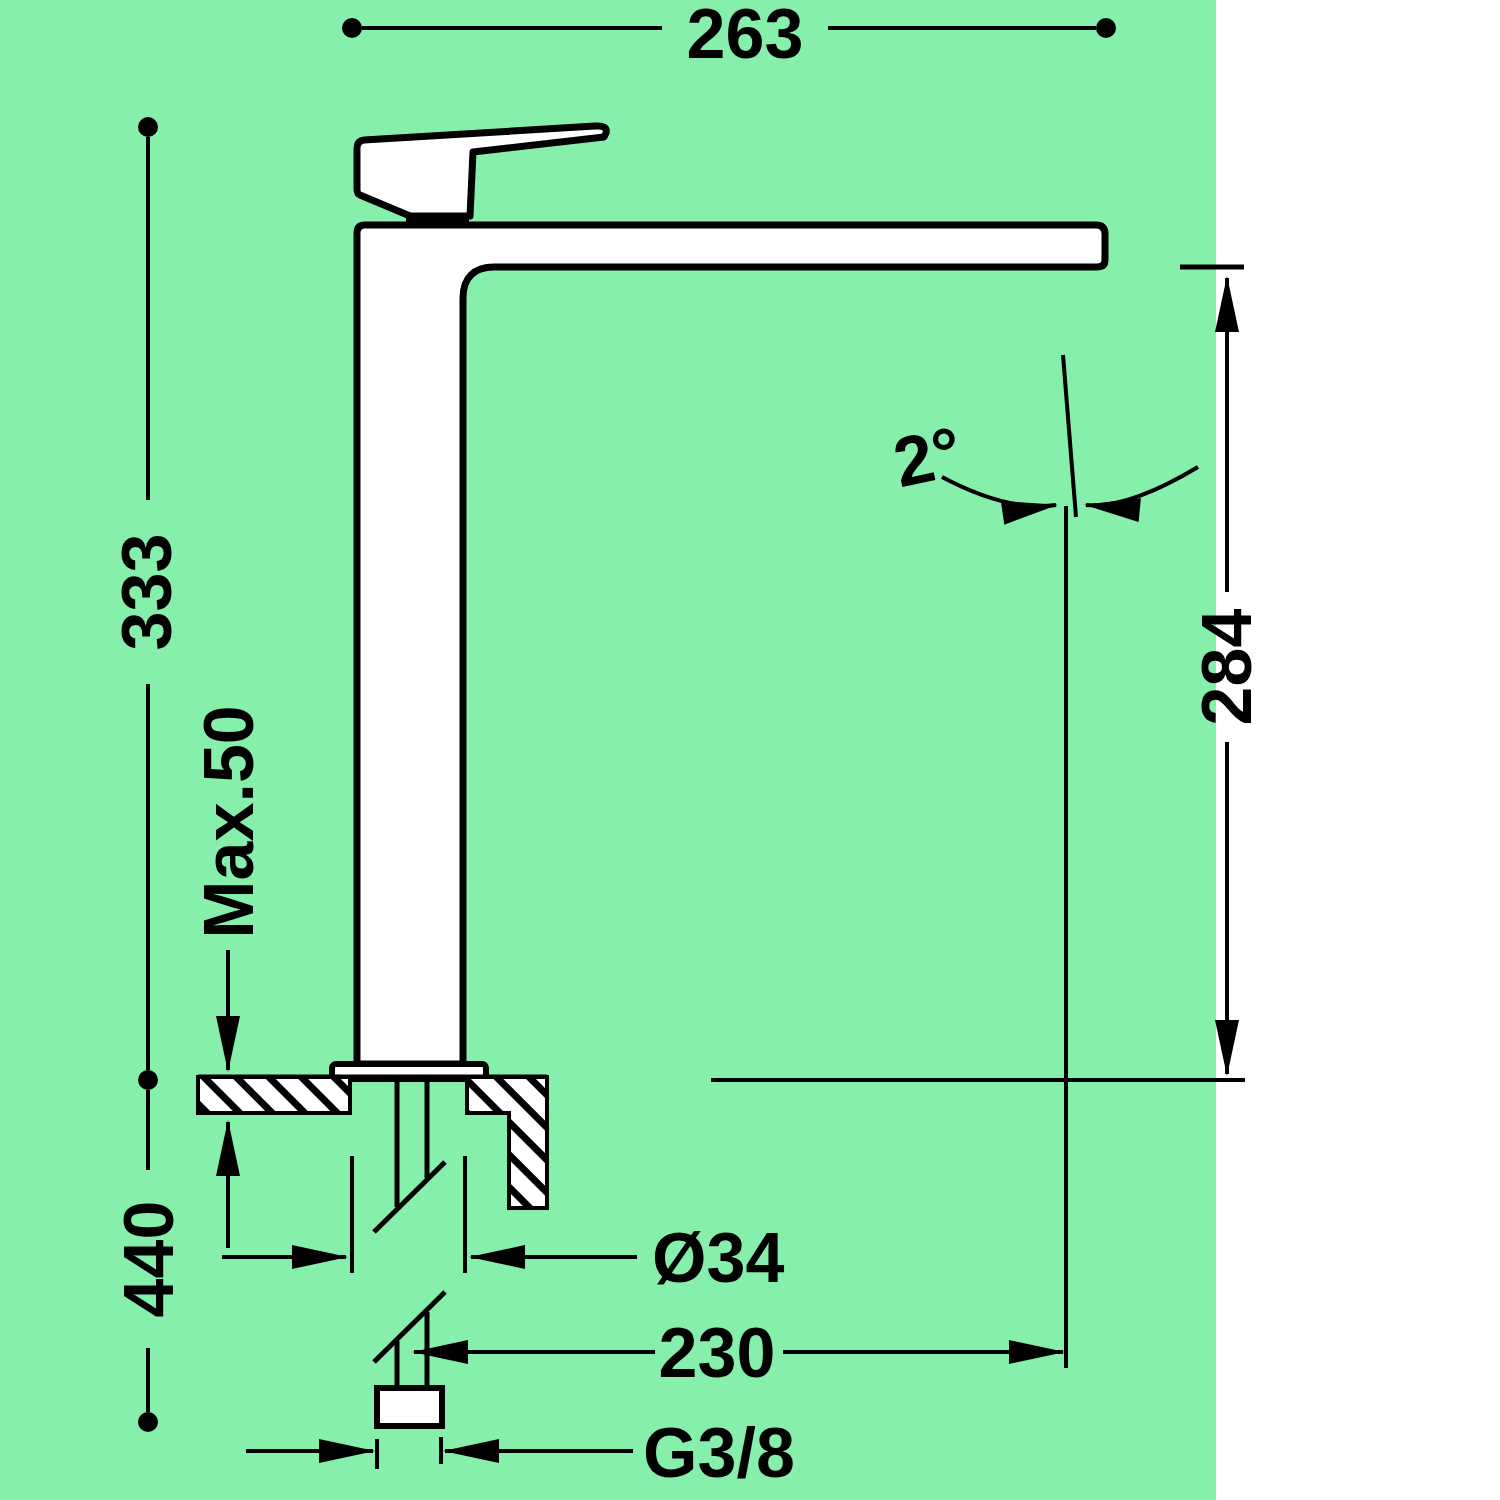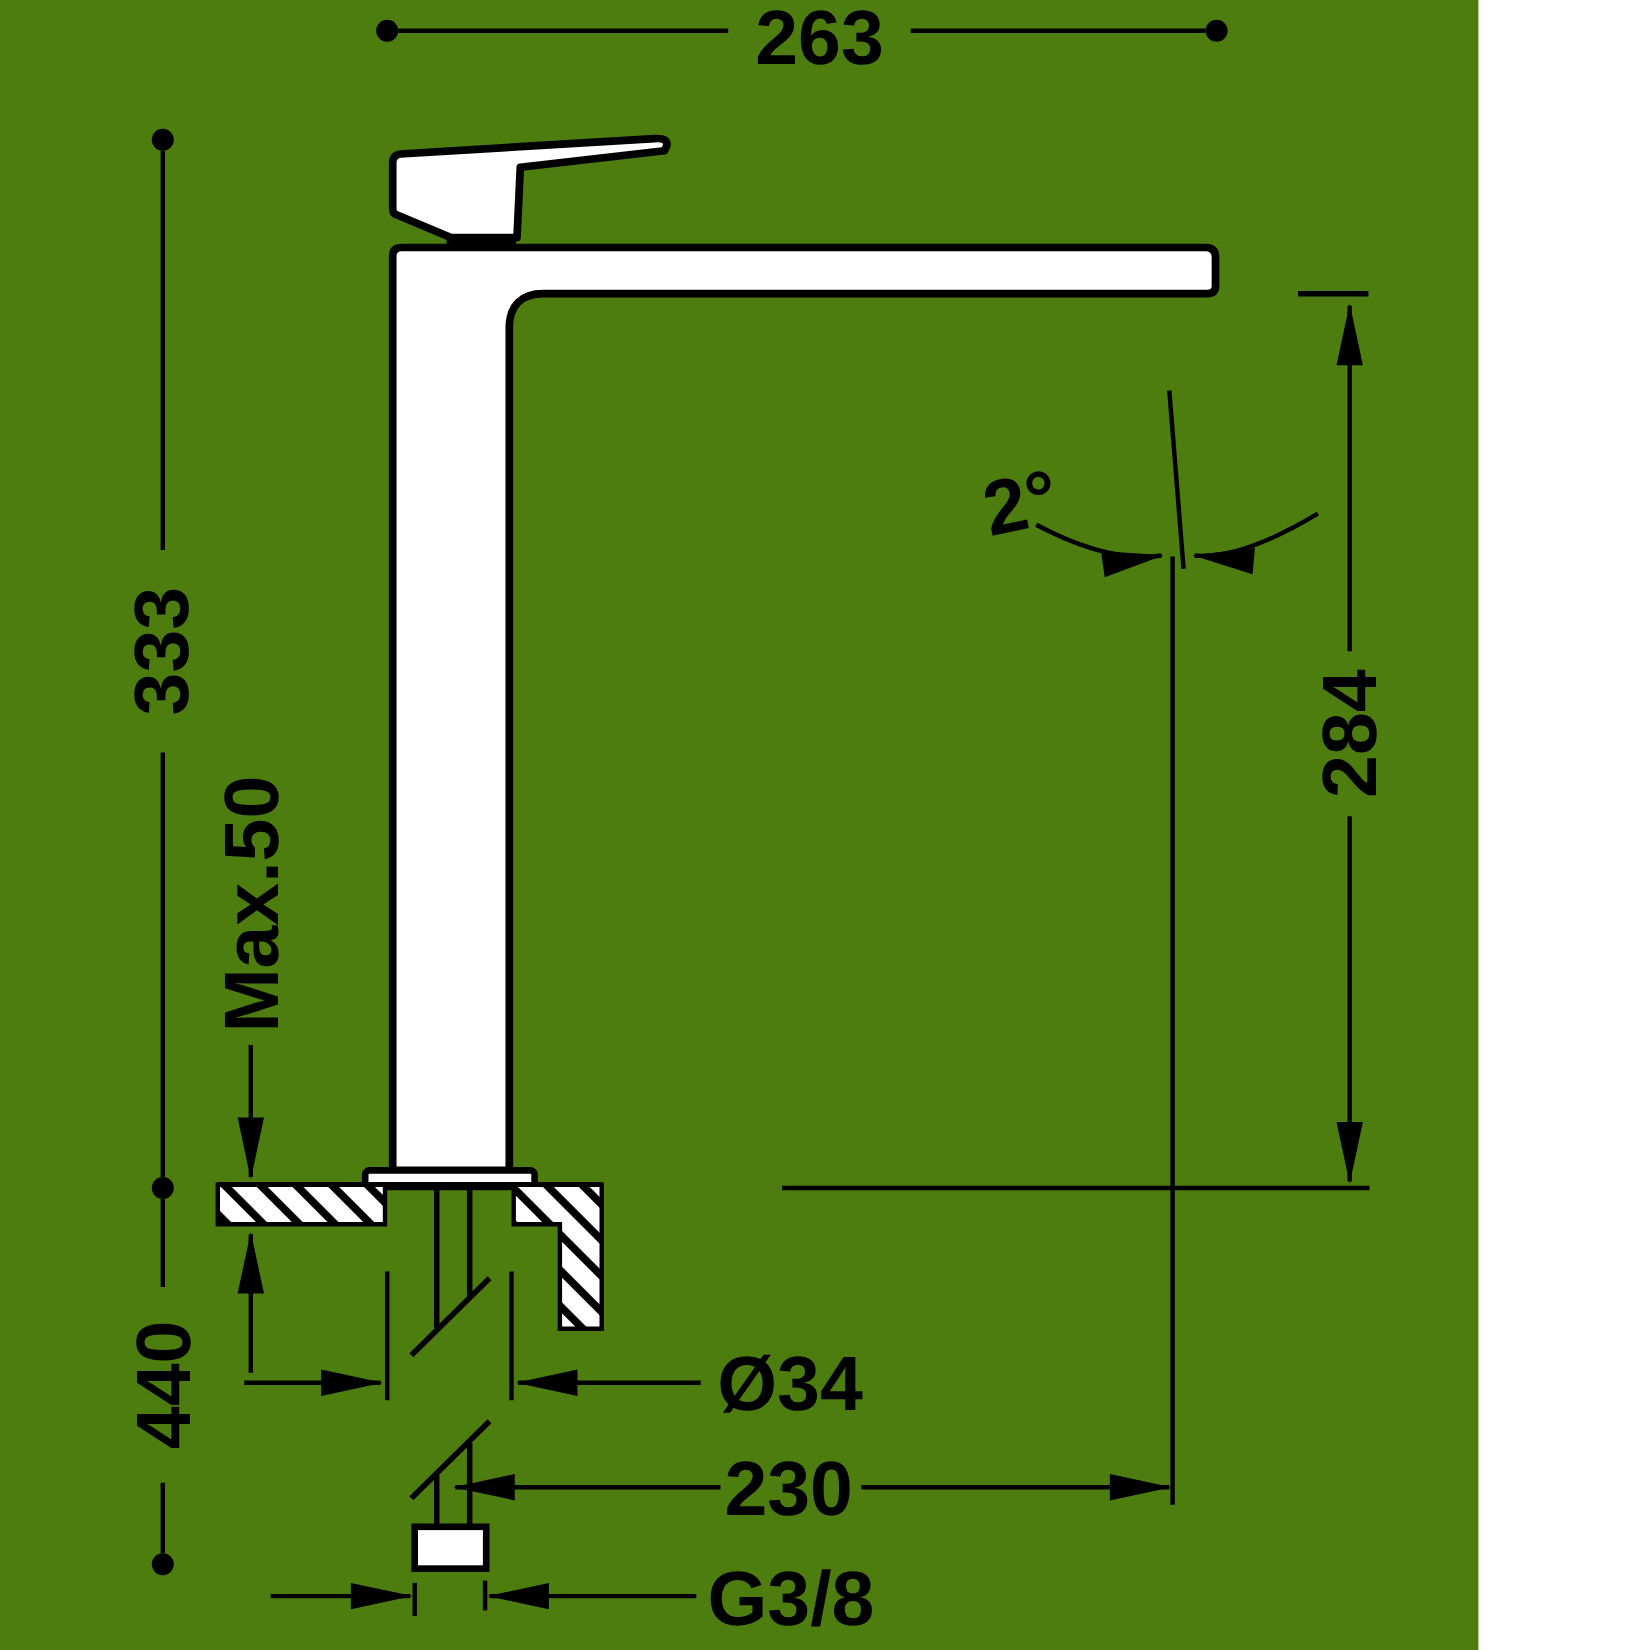--- a/index.html
+++ b/index.html
@@ -1,16 +1,16 @@
 <!DOCTYPE html>
 <html><head>
 <meta charset="utf-8">
 <style>
   html,body{margin:0;padding:0;background:#fff;}
-  .canvas{width:1344px;height:1500px;position:relative;background:#4d7c0f;}
+  .canvas{width:1216px;height:1500px;position:relative;background:#86efac;}
   svg{display:block;}
   text{font-family:"Liberation Sans","DejaVu Sans",sans-serif;font-weight:bold;fill:#000;}
   .dimtext{font-size:70px;}
   .outline{fill:#ffffff;stroke:#000;stroke-width:7;stroke-linejoin:round;}
   .dimline{stroke:#000;stroke-width:4;fill:none;}
   .thickline{stroke:#000;stroke-width:5;fill:none;}
   .hatched{fill:url(#hatch);stroke:#000;stroke-width:4;}
 </style>
 </head>
 <body>

